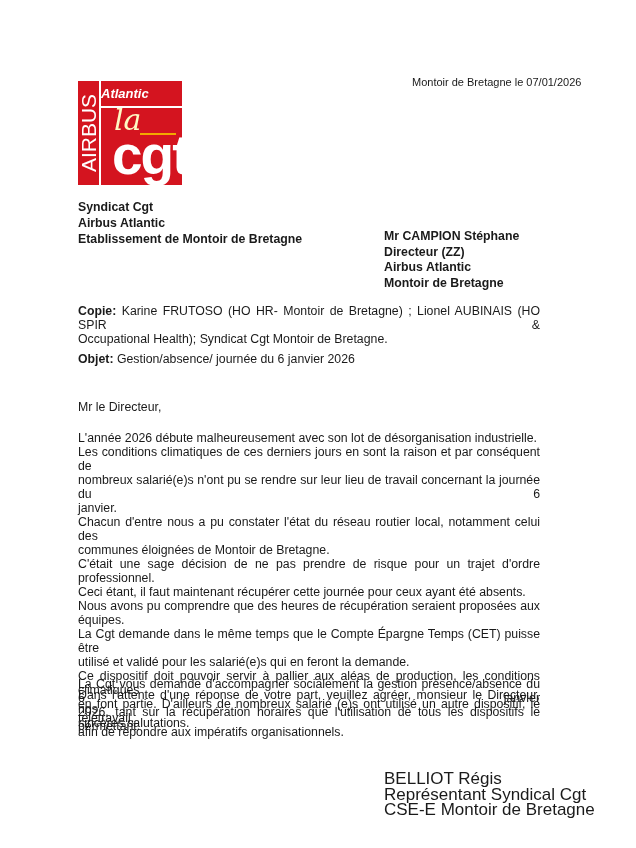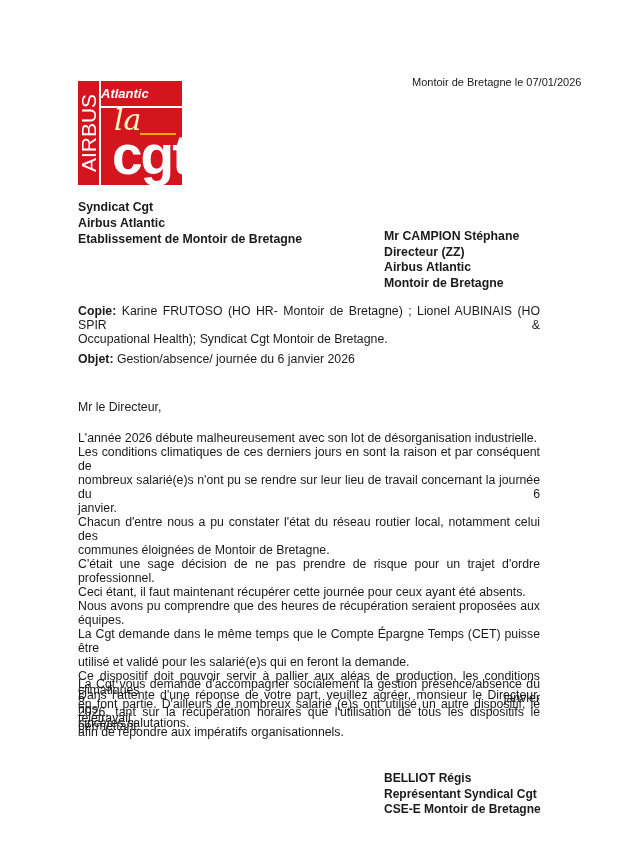--- a/index.html
+++ b/index.html
@@ -132,23 +132,23 @@
     .body3 { top: 688px; }
     .para .line { display: block; }
     .para .line.just {
       text-align: justify;
       text-align-last: justify;
     }
     .label { font-weight: bold; }
     .signature {
       left: 384px;
       top: 771px;
-      font-weight: bold;
+      font-weight: normal;
       line-height: 15.5px;
-      font-size: 12px;
+      font-size: 17px;
     }
     .sig-line { display: block; }
   </style>
 </head>
 <body>
 
 <div class="logo">
   <div class="airbus-strip">
     <span class="airbus-text">AIRBUS</span>
   </div>

